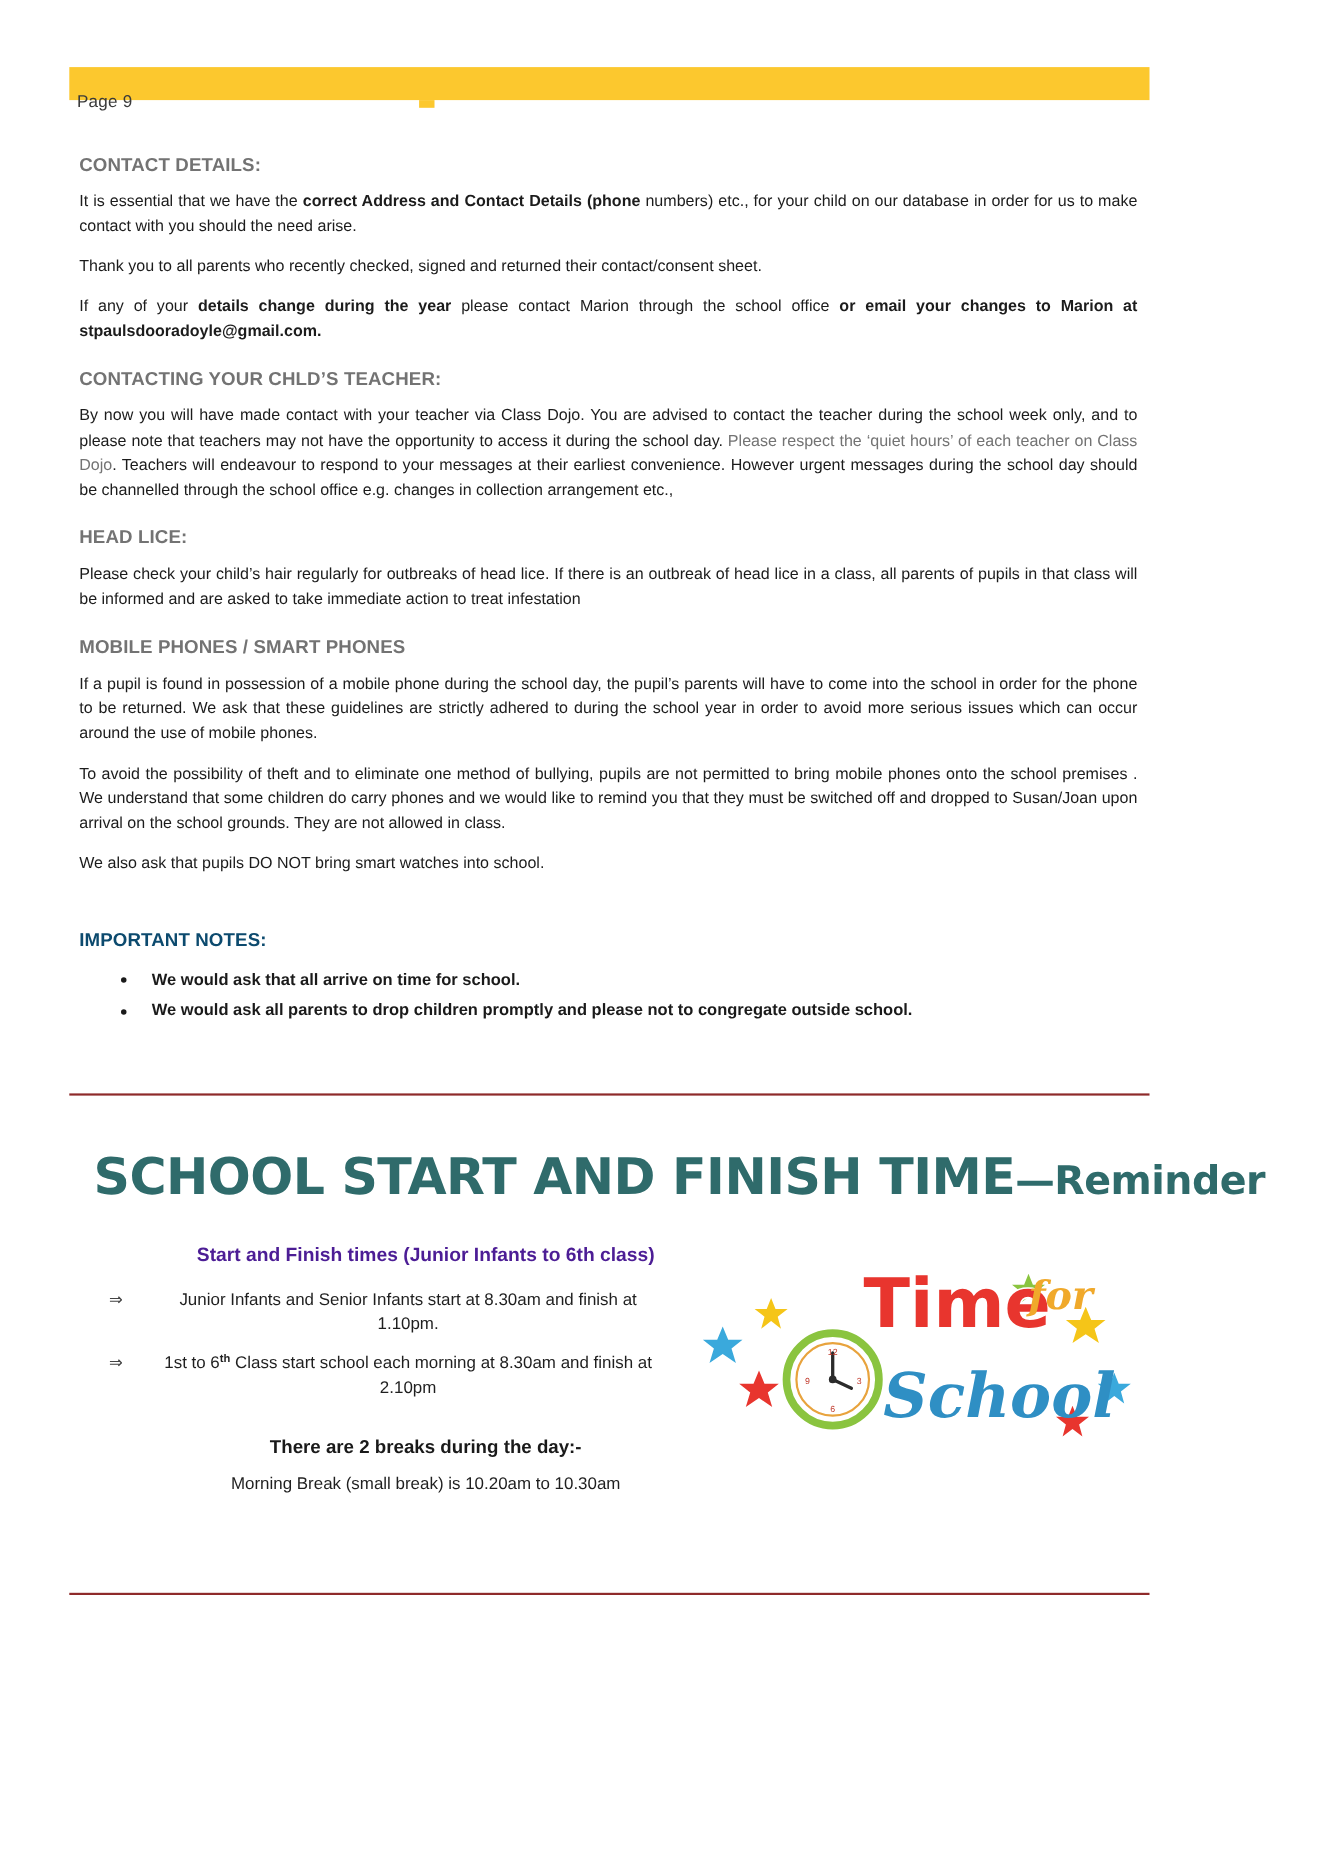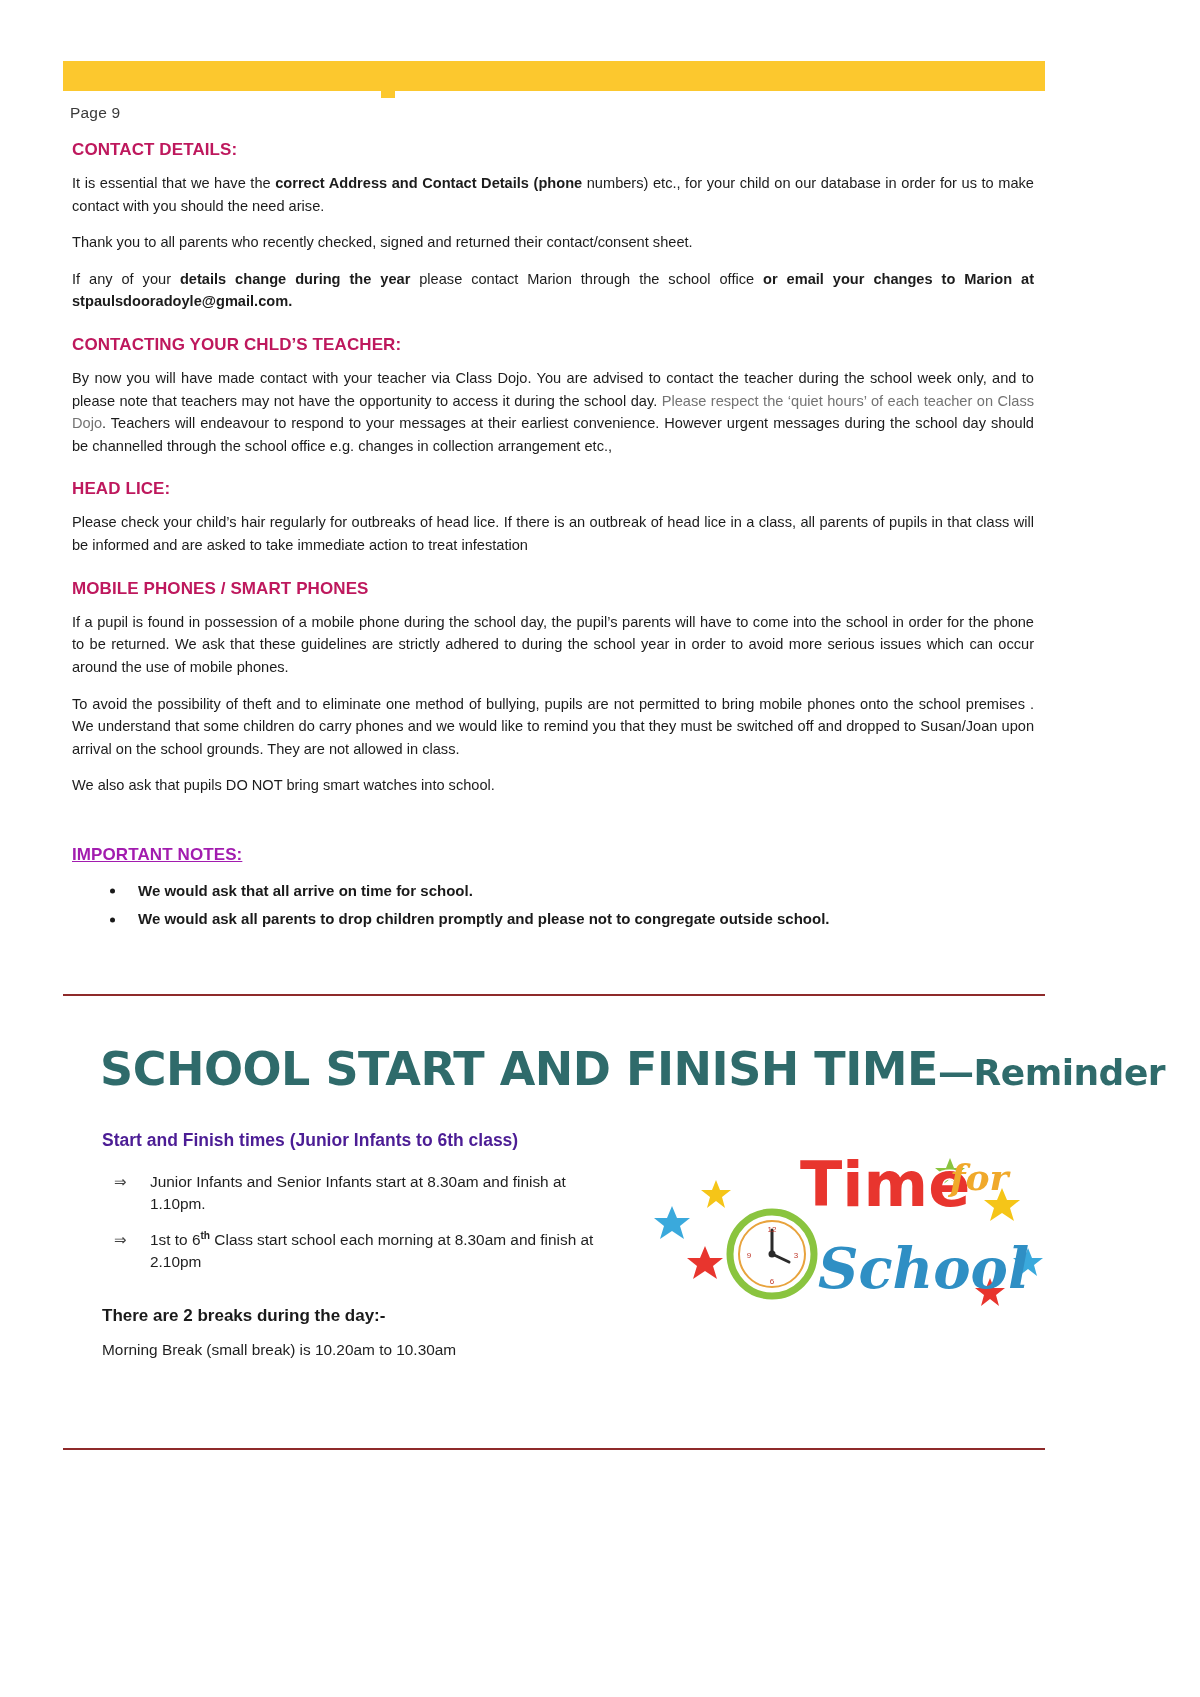--- a/index.html
+++ b/index.html
@@ -39,42 +39,42 @@
     left: 318px;
     top: 30px;
     width: 14px;
     height: 7px;
     background: #fcc82e;
   }
 
   .page-number {
     position: absolute;
     left: 70px;
-    top: 104px;
+    top: 84px;
     font-size: 15.5px;
     color: #3a3a3a;
     letter-spacing: .2px;
   }
 
   
   .content {
     position: absolute;
     left: 72px;
     top: 140px;
     width: 962px;
   }
 
   h2.section-heading {
     font-size: 17px;
     font-weight: bold;
-    color: #be185d;
+    color: #737373;
     margin: 0 0 12px 0;
     letter-spacing: .1px;
   }
-  h2.section-heading.green { color: #a21caf; text-decoration: underline; }
+  h2.section-heading.green { color: #0c4a6e; }
 
   p.body {
     font-size: 14.6px;
     line-height: 1.55;
     margin: 0 0 14px 0;
     text-align: justify;
     color: #1c1c1c;
   }
   p.body.last { margin-bottom: 22px; }
   .b { font-weight: bold; }
@@ -112,24 +112,25 @@
     width: 982px;
     height: 2px;
     background: #8e2a2a;
   }
   .rule.top { top: 994px; }
   .rule.bottom { top: 1448px; }
 
   
   .reminder {
     position: absolute;
-    left: 78px;
+    left: 63px;
     top: 1020px;
     width: 982px;
     height: 410px;
+    text-align: center;
   }
 
   .reminder-title {
     font-family: "DejaVu Sans", sans-serif;
     font-size: 46px;
     font-weight: bold;
     color: #2f6b6b;
     margin: 22px 0 0 22px;
     letter-spacing: -0.5px;
     white-space: nowrap;

